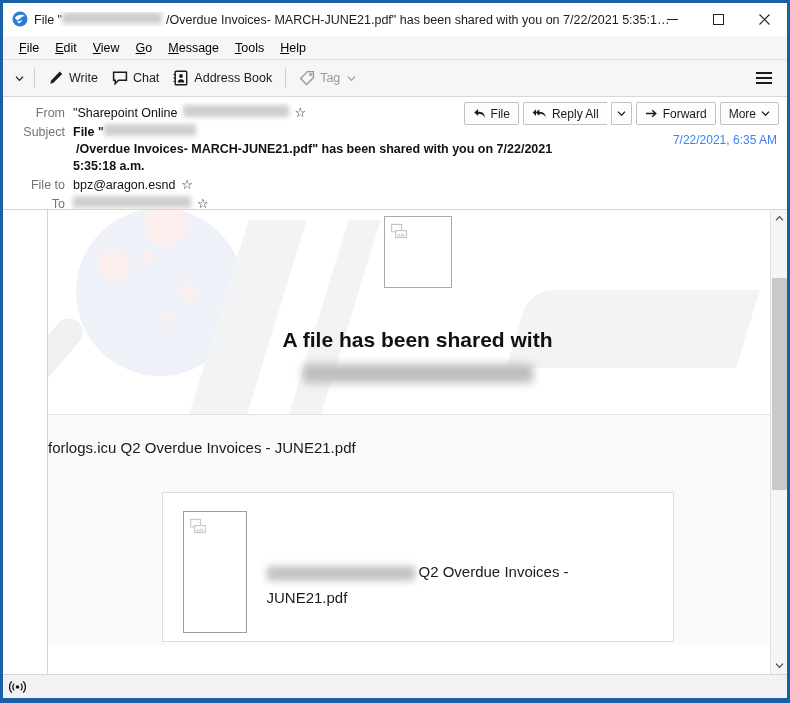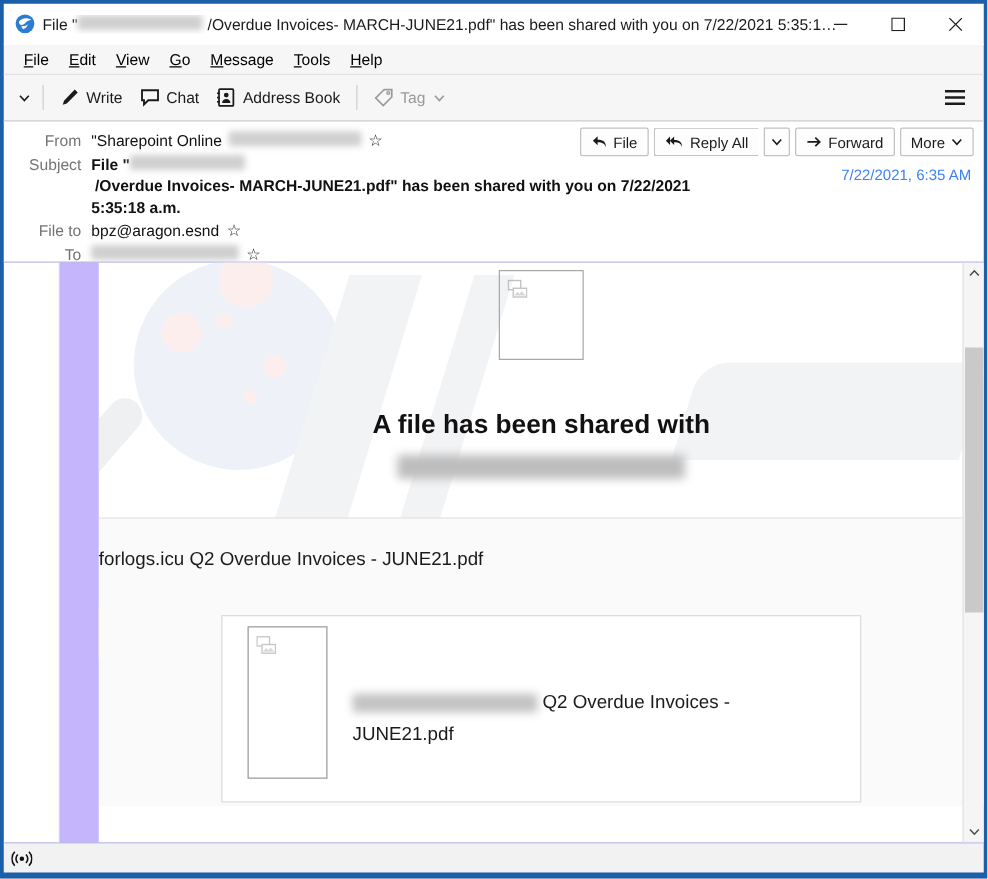--- a/index.html
+++ b/index.html
@@ -195,25 +195,24 @@
   }
   .rbtn.nogap { border-right: none; border-top-right-radius:0; border-bottom-right-radius:0; }
   .rbtn.splitcaret {
     padding: 0 5px;
     border-top-left-radius: 0; border-bottom-left-radius: 0;
   }
 
   
   .bodywrap {
     position: relative;
-    background: #c4b5fd;
+    background: #1d4ed8;
     height: 464px;
     overflow: hidden;
     display: flex;
-    gap: 31px;
   }
   .gutter {
     width: 45px;
     background: #ffffff;
     border-right: 1px solid #d6d6d6;
     flex: 0 0 45px;
   }
   .mailbody {
     position: relative;
     flex: 1 1 auto;
@@ -318,21 +317,21 @@
     color: #1b1b1b;
     padding: 8px 0 0 0;
   }
   .attach-card {
     margin: 36px auto 0 auto;
     width: 512px;
     min-height: 150px;
     background: #ffffff;
     border: 1px solid #dcdcdc;
     position: relative;
-    padding: 8px 20px 20px 20px;
+    padding: 18px 20px 20px 20px;
   }
   .attach-thumb {
     width: 64px; height: 122px;
     border: 1px solid #9c9c9c;
     position: relative;
     float: left;
     margin-right: 20px;
     background: transparent;
   }
   .attach-thumb .bi-glyph {

